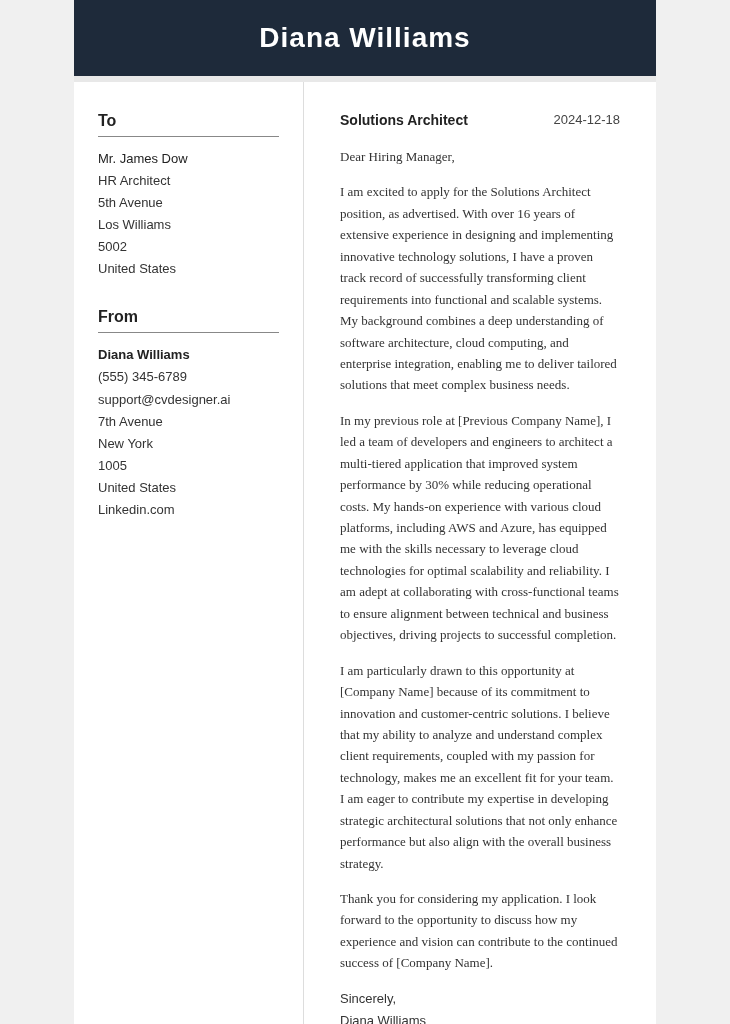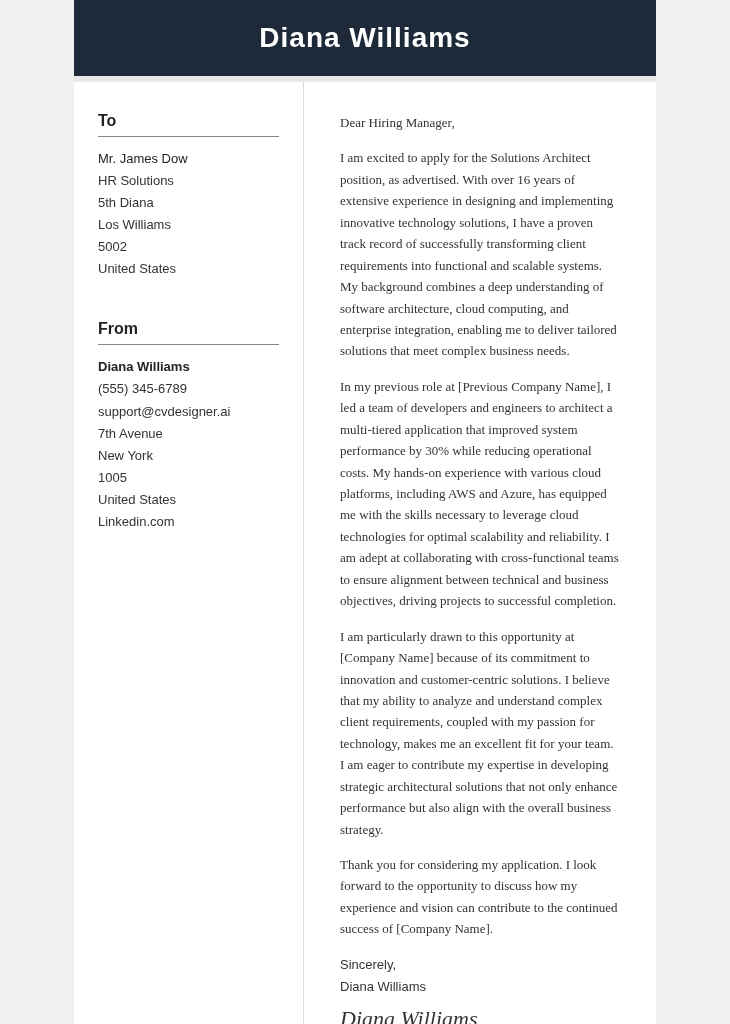--- a/index.html
+++ b/index.html
@@ -77,21 +77,21 @@
       margin-bottom: 4px;
     }
 
     .sidebar-text {
       font-size: 13px;
       color: #333;
       line-height: 1.7;
     }
 
     .from-section {
-      margin-top: 40px;
+      margin-top: 28px;
     }
 
     .from-name {
       font-size: 13px;
       font-weight: bold;
       color: #222;
       margin-bottom: 4px;
     }
 
     
@@ -161,22 +161,22 @@
 
   <div class="content">
 
     <div class="sidebar">
 
       <div class="to-section">
         <div class="section-label">To</div>
         <hr class="section-divider">
         <div class="to-name">Mr. James Dow</div>
         <div class="sidebar-text">
-          <span>HR Solutions</span><br>
-          <span>5th Diana</span><br>
+          <span>HR Architect</span><br>
+          <span>5th Avenue</span><br>
           <span>Los Williams</span><br>
           <span>5002</span><br>
           <span>United States</span>
         </div>
       </div>
 
       <div class="from-section">
         <div class="section-label">From</div>
         <hr class="section-divider">
         <div class="from-name">Diana Williams</div>
@@ -188,20 +188,24 @@
           <span>1005</span><br>
           <span>United States</span><br>
           <span>Linkedin.com</span>
         </div>
       </div>
 
     </div>
 
     <div class="main">
 
+      <div class="job-header">
+        <div class="job-title">Solutions Architect</div>
+        <div class="job-date">2024-12-18</div>
+      </div>
 
       <div class="letter-body">
         <p>Dear Hiring Manager,</p>
         <p>I am excited to apply for the Solutions Architect position, as advertised. With over 16 years of extensive experience in designing and implementing innovative technology solutions, I have a proven track record of successfully transforming client requirements into functional and scalable systems. My background combines a deep understanding of software architecture, cloud computing, and enterprise integration, enabling me to deliver tailored solutions that meet complex business needs.</p>
         <p>In my previous role at [Previous Company Name], I led a team of developers and engineers to architect a multi-tiered application that improved system performance by 30% while reducing operational costs. My hands-on experience with various cloud platforms, including AWS and Azure, has equipped me with the skills necessary to leverage cloud technologies for optimal scalability and reliability. I am adept at collaborating with cross-functional teams to ensure alignment between technical and business objectives, driving projects to successful completion.</p>
         <p>I am particularly drawn to this opportunity at [Company Name] because of its commitment to innovation and customer-centric solutions. I believe that my ability to analyze and understand complex client requirements, coupled with my passion for technology, makes me an excellent fit for your team. I am eager to contribute my expertise in developing strategic architectural solutions that not only enhance performance but also align with the overall business strategy.</p>
         <p>Thank you for considering my application. I look forward to the opportunity to discuss how my experience and vision can contribute to the continued success of [Company Name].</p>
       </div>
 
       <div class="signature-section">

